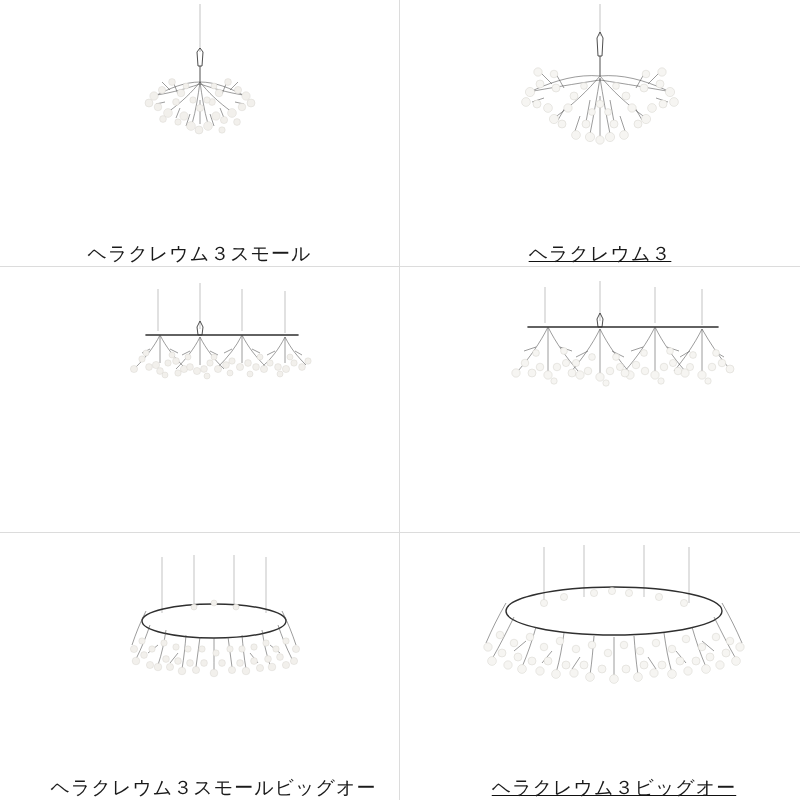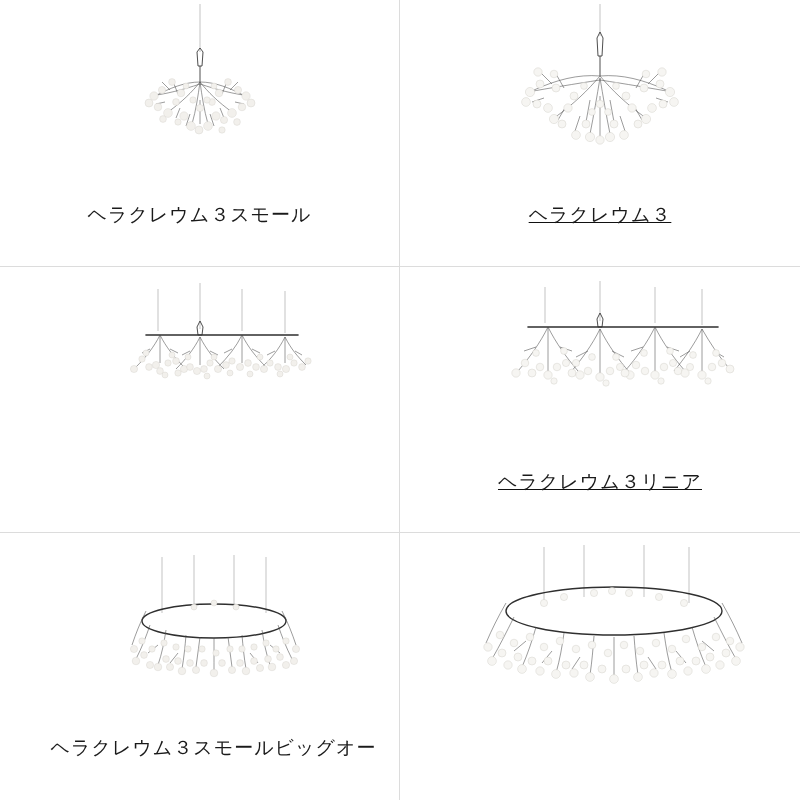--- a/index.html
+++ b/index.html
@@ -21,21 +21,21 @@
     grid-template-columns: 1fr 1fr;
     grid-template-rows: 1fr 1fr 1fr;
     box-sizing: border-box;
   }
   .cell {
     position: relative;
     box-sizing: border-box;
     display: flex;
     flex-direction: column;
     align-items: center;
-    justify-content: flex-start;
+    justify-content: space-between;
     border-right: 1px solid #dcdcdc;
     border-bottom: 1px solid #dcdcdc;
     overflow: hidden;
   }
   .cell.col-right { border-right: none; text-decoration: underline; }
   .cell.row-last { border-bottom: none; padding-left: 28px; }
 
   .image-area {
     width: 100%;
     height: 198px;
@@ -358,21 +358,20 @@
           <circle class="leafbig" cx="290" cy="98" r="4"></circle>
           <circle class="leafbig" cx="253" cy="84" r="3.4"></circle>
           <circle class="leafbig" cx="276" cy="82" r="3.4"></circle>
           <circle class="leafbig" cx="114" cy="110" r="3.2"></circle>
           <circle class="leafbig" cx="166" cy="112" r="3.2"></circle>
           <circle class="leafbig" cx="221" cy="110" r="3.2"></circle>
           <circle class="leafbig" cx="268" cy="110" r="3.2"></circle>
         </g>
       </svg>
     </div>
-    <div class="caption">ヘラクレウム３リニア</div>
   </div>
 
   <div class="cell row-last">
     <div class="image-area">
       <svg class="lamp" width="320" height="190" viewBox="0 0 320 190" aria-hidden="true">
         <g>
           <line class="wire" x1="108" y1="20" x2="108" y2="76"></line>
           <line class="wire" x1="140" y1="18" x2="140" y2="72"></line>
           <line class="wire" x1="180" y1="18" x2="180" y2="72"></line>
           <line class="wire" x1="212" y1="20" x2="212" y2="76"></line>
@@ -523,15 +522,16 @@
           <circle class="leafbig" cx="120" cy="60" r="3.6"></circle>
           <circle class="leafbig" cx="150" cy="56" r="3.6"></circle>
           <circle class="leafbig" cx="185" cy="56" r="3.6"></circle>
           <circle class="leafbig" cx="215" cy="60" r="3.6"></circle>
           <circle class="leafbig" cx="100" cy="66" r="3.6"></circle>
           <circle class="leafbig" cx="240" cy="66" r="3.6"></circle>
           <circle class="leafbig" cx="168" cy="54" r="3.6"></circle>
         </g>
       </svg>
     </div>
+    <div class="caption">ヘラクレウム３ビッグオー</div>
   </div>
 
 </div>
 
 </body></html>

